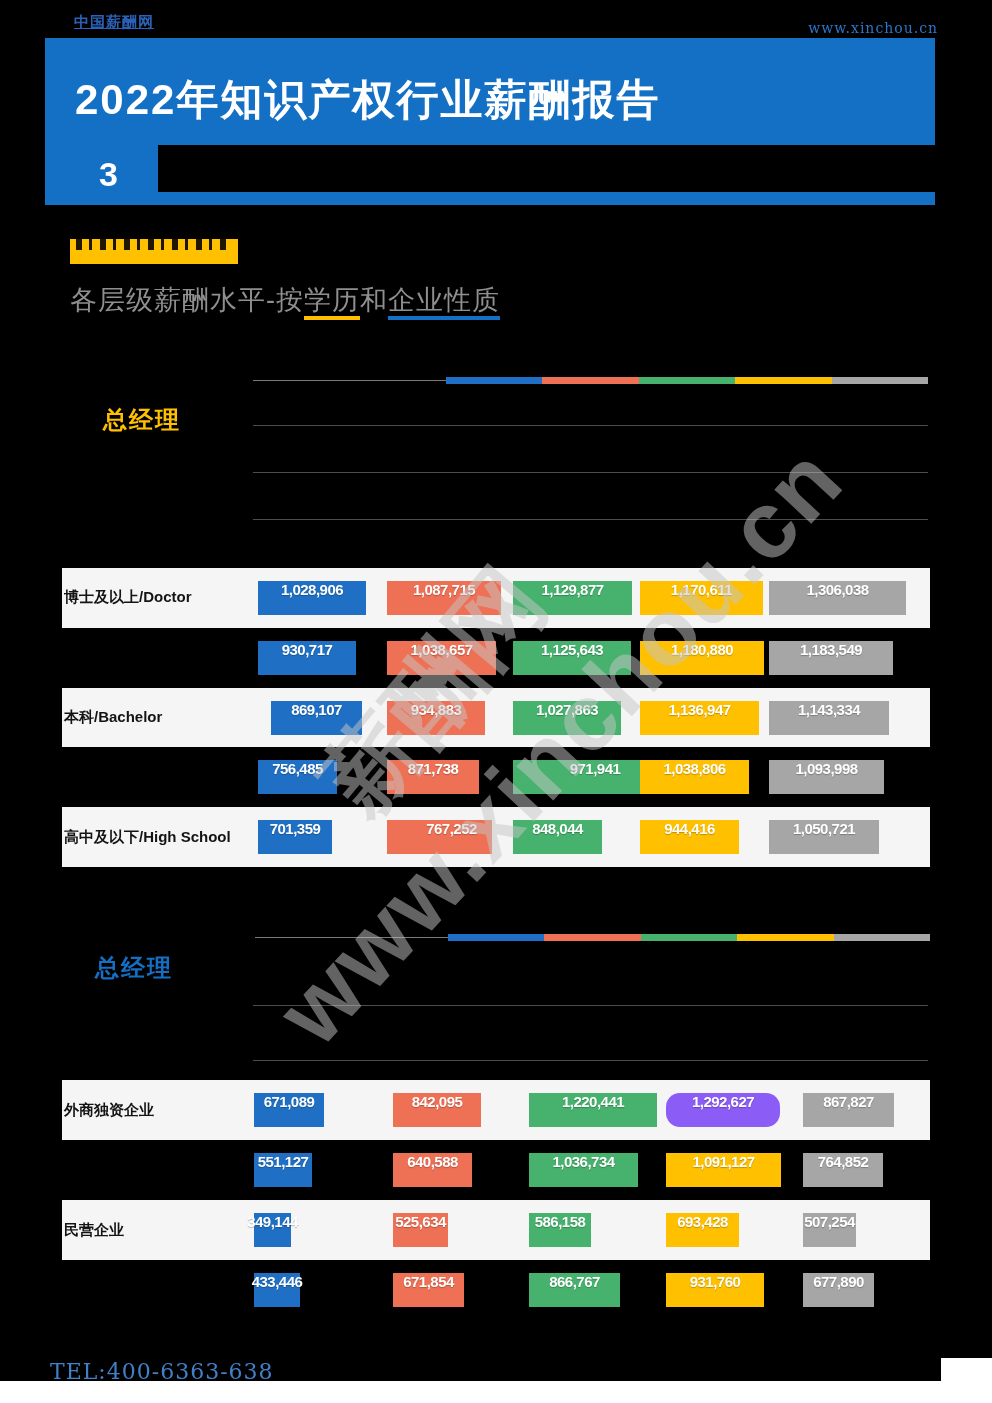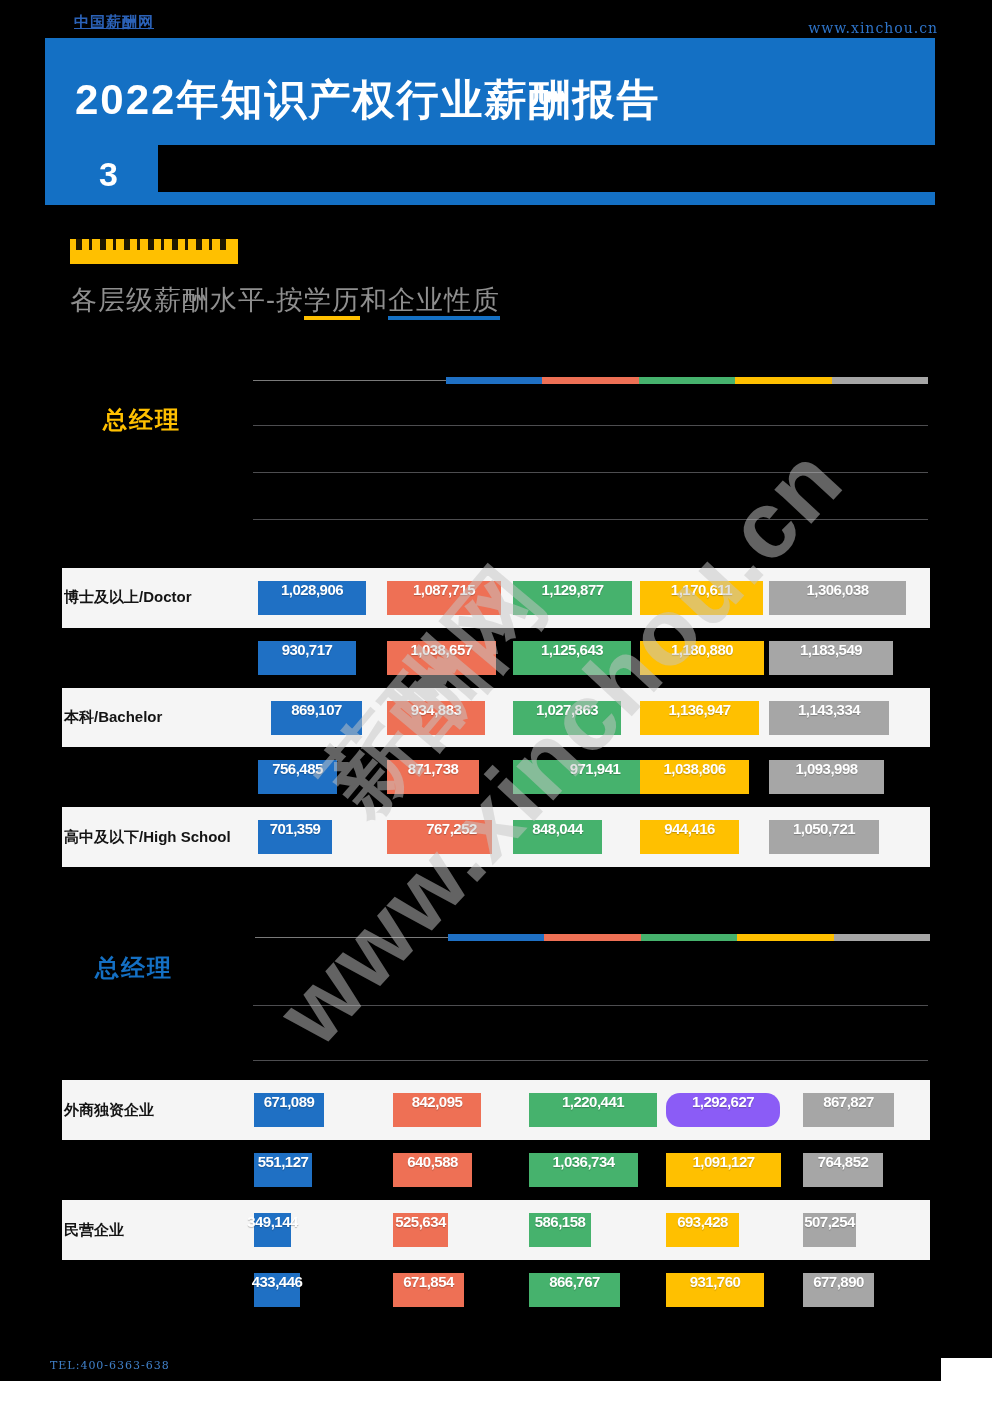--- a/index.html
+++ b/index.html
@@ -77,21 +77,21 @@
   }
   
   .wm { position:absolute; display:flex; align-items:center; justify-content:center; pointer-events:none; z-index:6; }
   .wm span { font-weight:bold; color:rgba(198,198,198,.5); white-space:nowrap; }
   .wm-url { left:210px; top:425px; width:700px; height:640px; }
   .wm-url span { font-size:95px; transform:rotate(-47deg); letter-spacing:2px; }
   .wm-cn { left:335px; top:580px; width:200px; height:220px; }
   .wm-cn span { font-size:92px; transform:rotate(-50deg); letter-spacing:4px; }
   
   .tel {
-    position:absolute; left:50px; top:1359px; font-size:11px; color:#4080c8;
+    position:absolute; left:50px; top:1359px; font-size:22px; color:#4080c8;
     font-family:"DejaVu Serif", serif; letter-spacing:1px;
   }
   .white-bottom { position:absolute; left:0; top:1381px; width:992px; height:22px; background:#fff; }
   .white-corner { position:absolute; left:941px; top:1358px; width:51px; height:45px; background:#fff; }
 </style>
 </head>
 <body>
 
 <div class="page" style="--banner-blue: #1470C4; --accent-yellow: #FFC000;">
 

